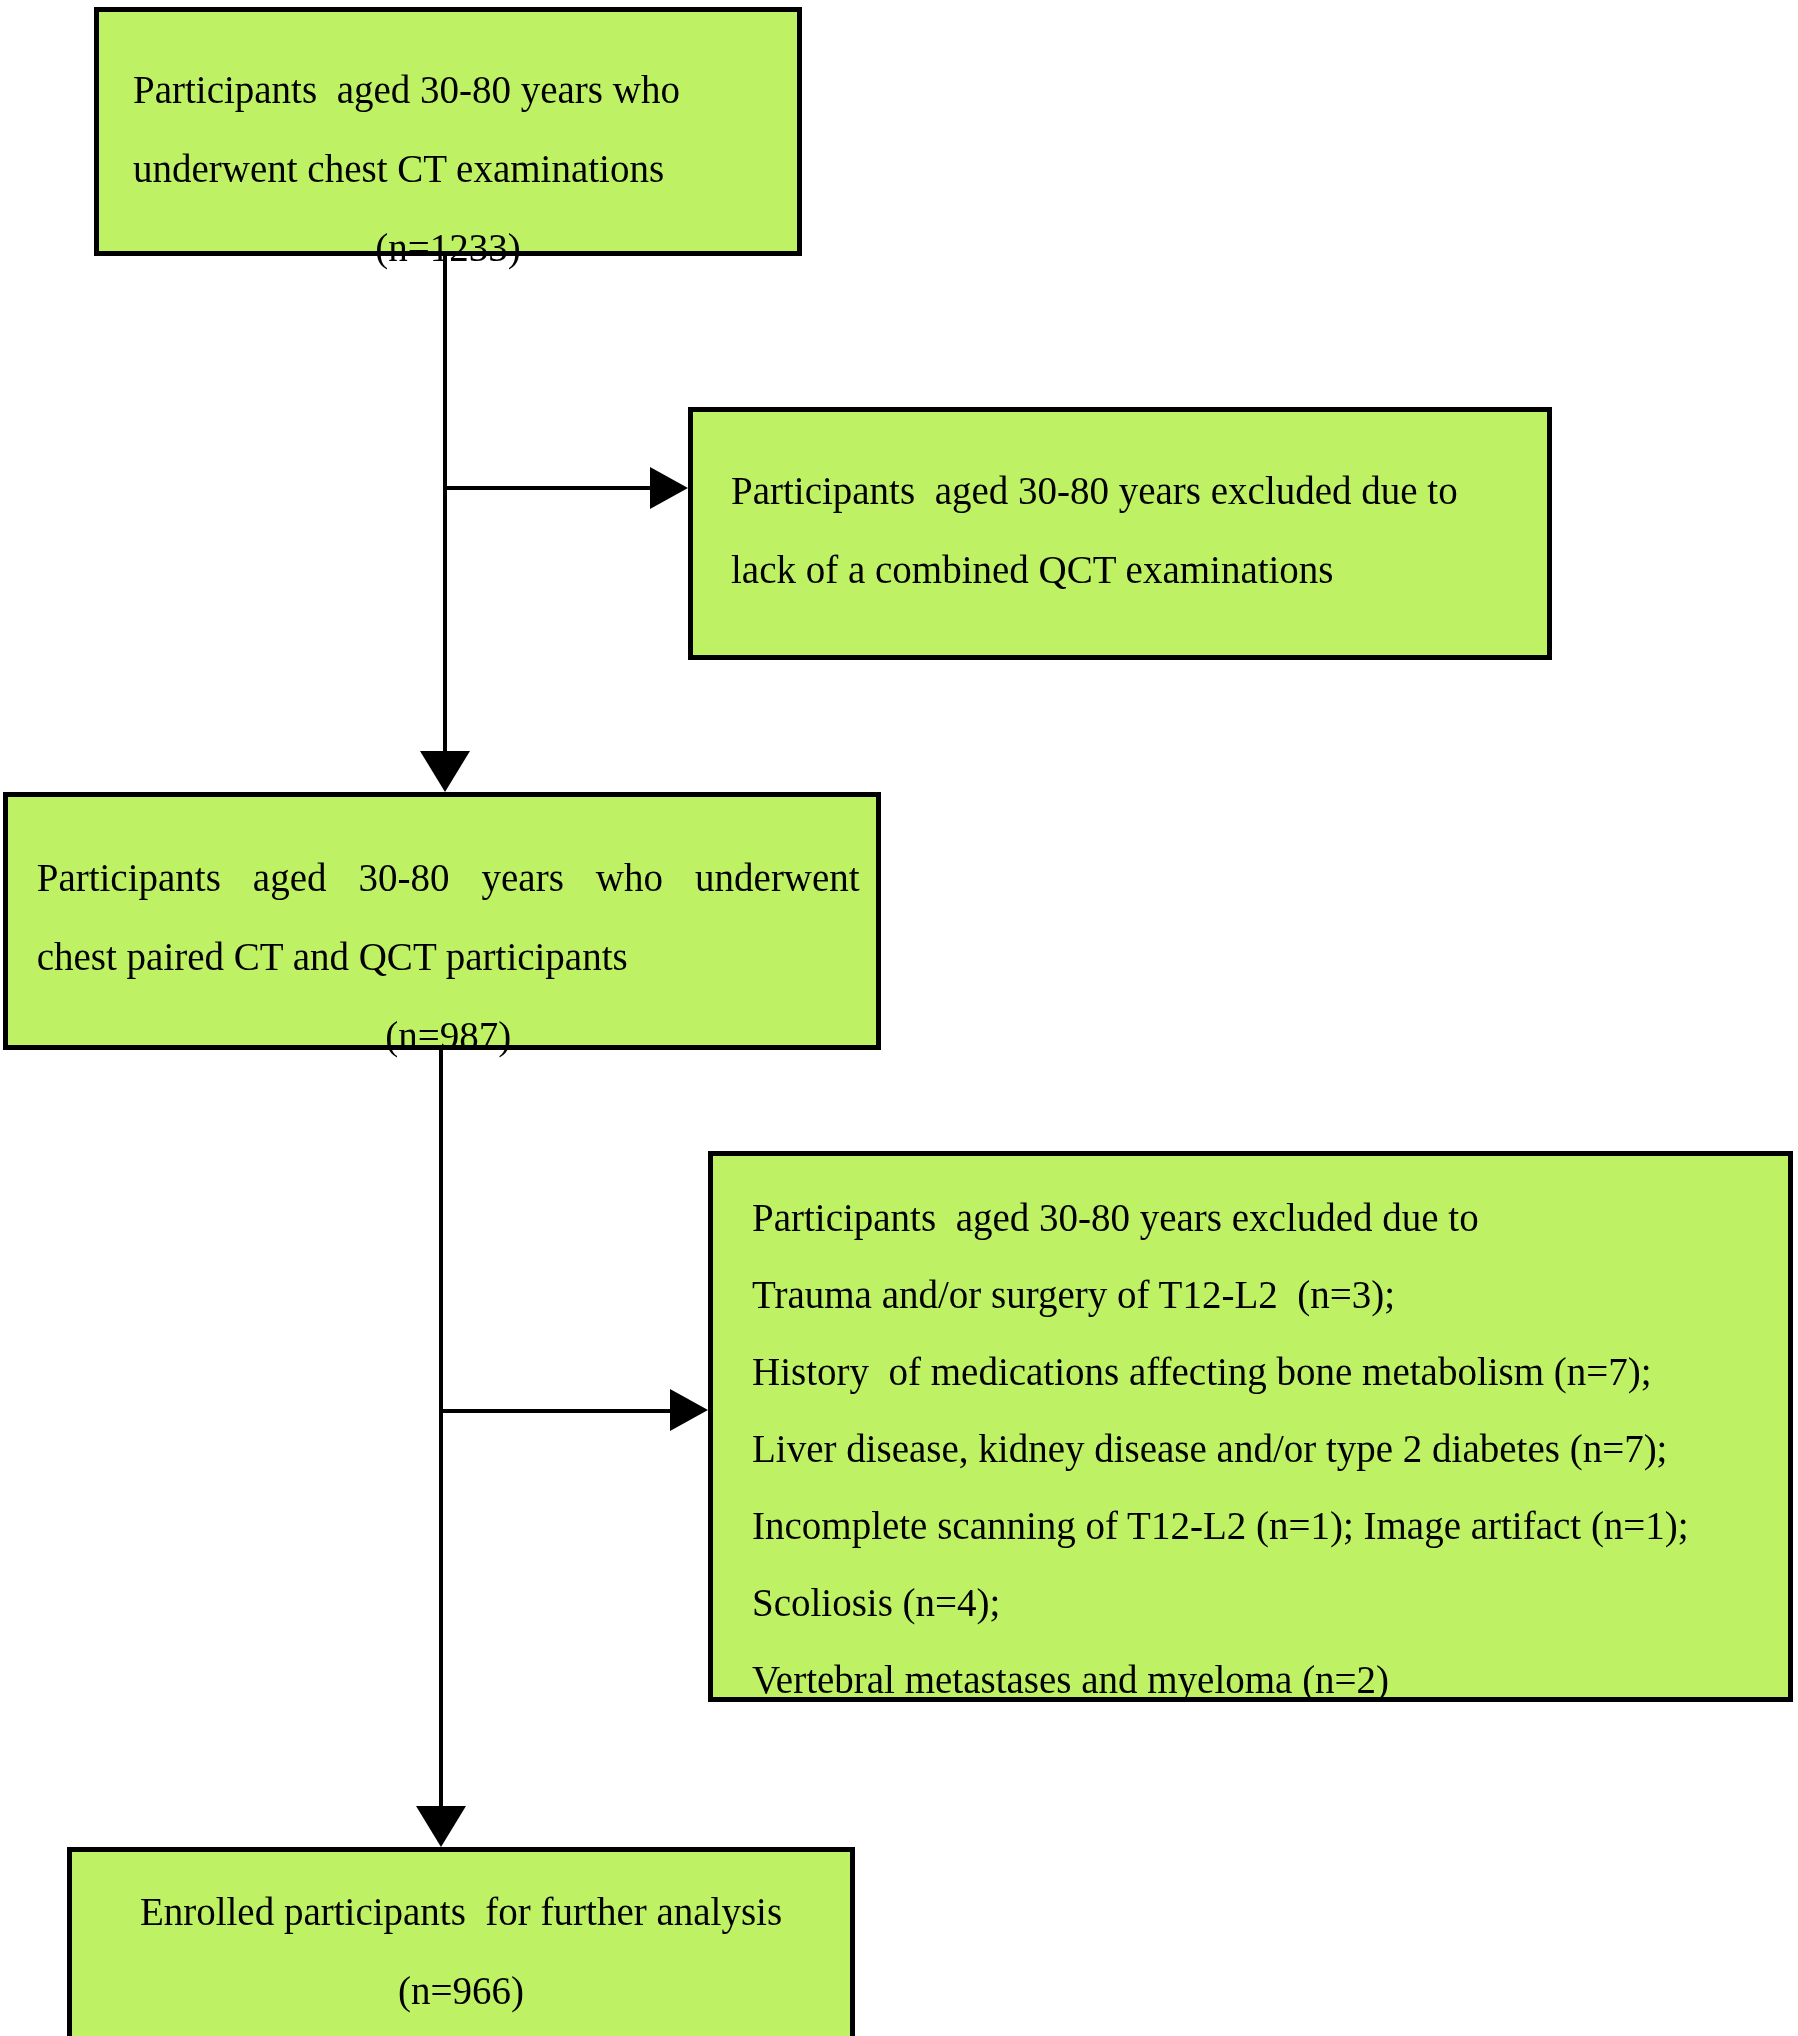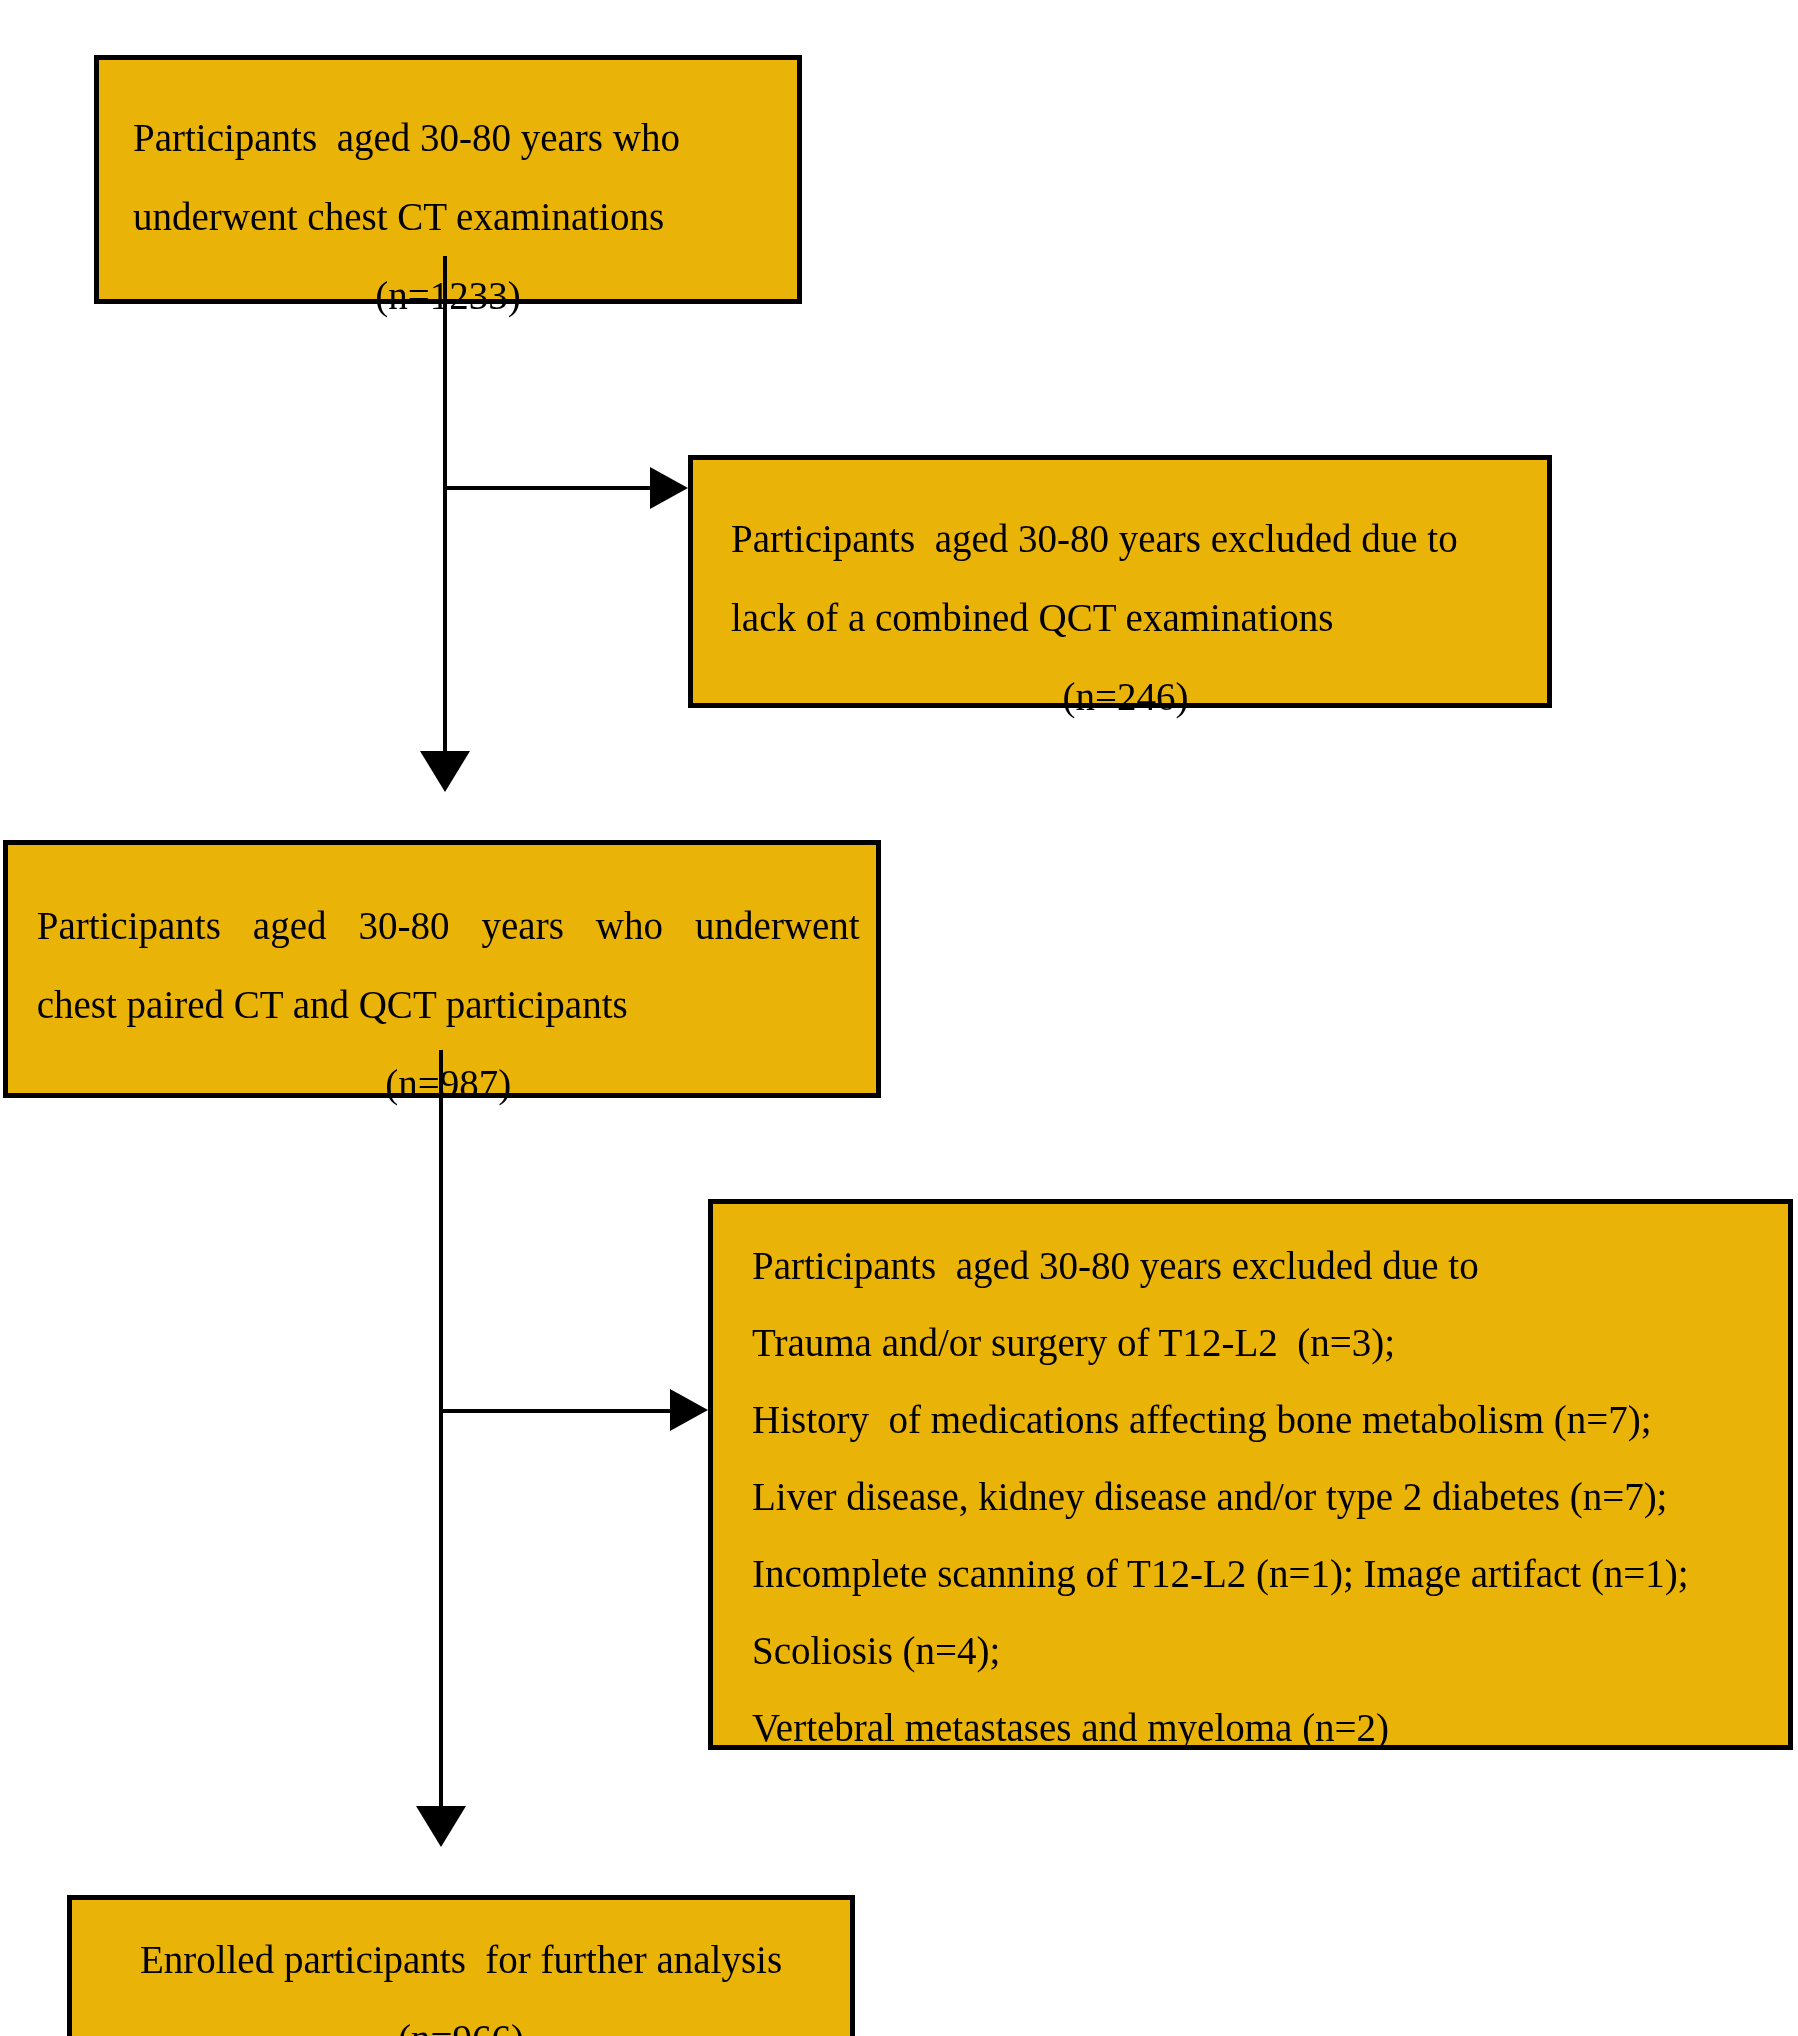--- a/index.html
+++ b/index.html
@@ -13,22 +13,21 @@
     height: 2037px;
     background: #ffffff;
     font-family: "Liberation Serif", "DejaVu Serif", serif;
     color: #000000;
     overflow: hidden;
   }
   .fbox {
     position: absolute;
     box-sizing: border-box;
     border: 5.4px solid #000000;
-    background: #eab308;
-    margin-top: 48px;
+    background: #bef264;
   }
   .ln {
     white-space: pre;
     font-size: 39px;
     line-height: 79px;
     text-align: left;
   }
   .ln-justify {
     white-space: normal;
     text-align: justify;
@@ -85,21 +84,20 @@
 
   <div class="fbox box-initial">
     <div class="ln">Participants  aged 30-80 years who</div>
     <div class="ln">underwent chest CT examinations</div>
     <div class="ln ln-center">(n=1233)</div>
   </div>
 
   <div class="fbox box-excl-qct">
     <div class="ln">Participants  aged 30-80 years excluded due to</div>
     <div class="ln">lack of a combined QCT examinations</div>
-    <div class="ln ln-center">(n=246)</div>
   </div>
 
   <div class="fbox box-paired">
     <div class="ln ln-justify">Participants aged 30-80 years who underwent</div>
     <div class="ln">chest paired CT and QCT participants</div>
     <div class="ln ln-center">(n=987)</div>
   </div>
 
   <div class="fbox box-criteria">
     <div class="ln">Participants  aged 30-80 years excluded due to</div>

